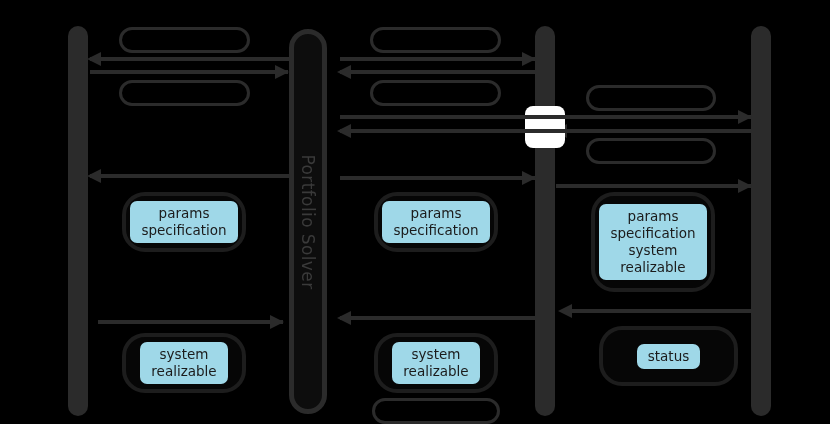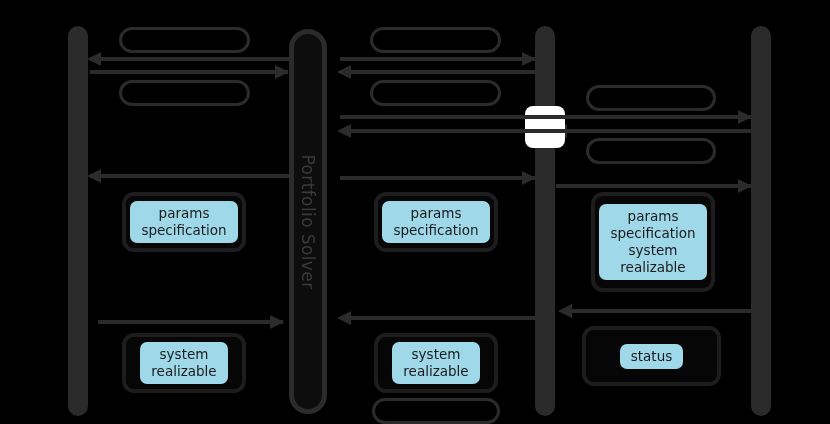--- a/index.html
+++ b/index.html
@@ -58,21 +58,21 @@
   }
   .arrow-head.right {
     border-left: 14px solid #2b2b2b;
   }
   .arrow-head.left {
     border-right: 14px solid #2b2b2b;
   }
   .note-frame {
     position: absolute;
     border: 4px solid #1d1d1d;
-    border-radius: 12px;
+    border-radius: 23px;
     background: #060606;
     box-sizing: border-box;
     display: flex;
     align-items: center;
     justify-content: center;
   }
   .note-chip {
     background: #9fd8e8;
     border-radius: 7px;
     color: #1b1b1b;
@@ -193,19 +193,19 @@
     </div>
   </div>
 
   <div class="note-frame" style="left:374px; top:333px; width:124px; height:60px;">
     <div class="note-chip">
       <span class="ln">system</span>
       <span class="ln">realizable</span>
     </div>
   </div>
 
-  <div class="note-frame" style="left:582px; top:326px; width:139px; height:60px;">
+  <div class="note-frame" style="left:599px; top:326px; width:139px; height:60px;">
     <div class="note-chip">
       <span class="ln">status</span>
     </div>
   </div>
 
 </div>
 
 </body></html>

